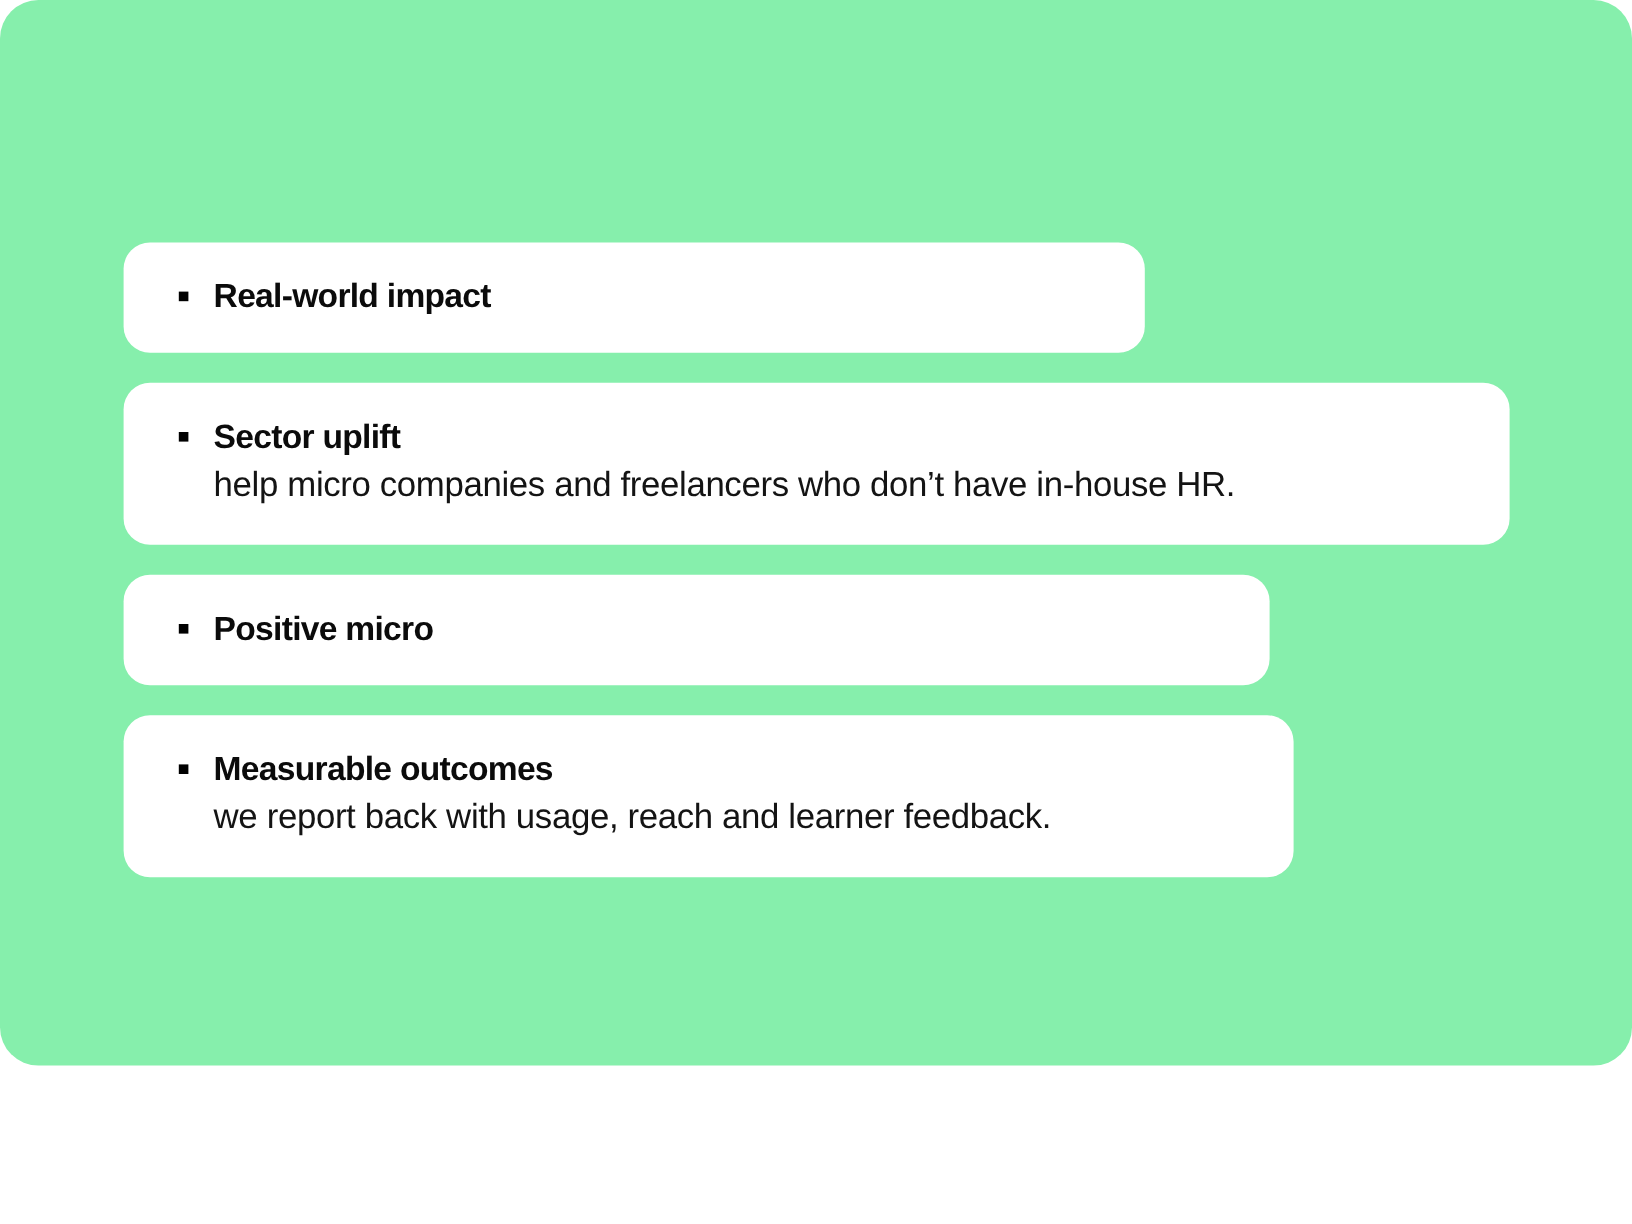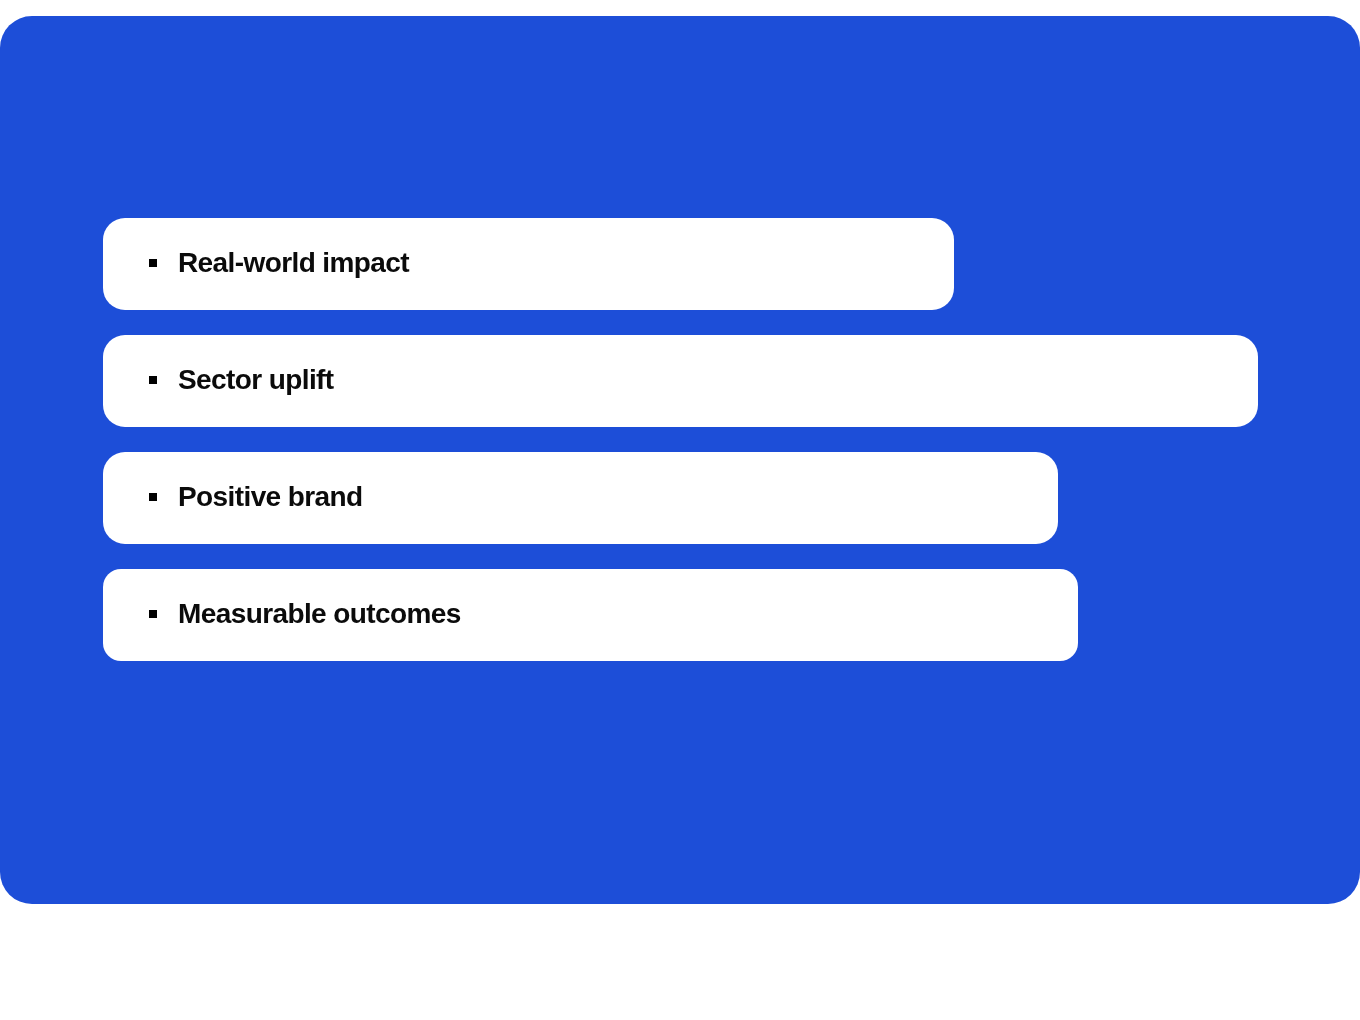--- a/index.html
+++ b/index.html
@@ -13,26 +13,26 @@
     height: 1020px;
     overflow: hidden;
     font-family: "Liberation Sans", sans-serif;
     -webkit-font-smoothing: antialiased;
   }
 
   
   #slide-panel {
     position: absolute;
     left: 0;
-    top: 16px;
+    top: 0;
     width: 1360px;
     height: 888px;
     box-sizing: border-box;
     border-radius: 32px;
-    background: #1d4ed8;
+    background: #86efac;
     overflow: hidden;
   }
 
   
   #bullet-card-list {
     position: absolute;
     left: 103px;
     top: 202px;
     width: 1180px;
   }
@@ -42,21 +42,20 @@
     border-radius: 22px;
     box-sizing: border-box;
     padding: 26px 34px 28px 46px;
     margin-bottom: 25px;
     display: inline-block;
     min-width: 200px;
   }
 
   .bullet-card:last-child {
     margin-bottom: 12px;
-    border-radius: 18px;
   }
 
   .card-row {
     display: flex;
     align-items: flex-start;
   }
 
   .bullet-marker {
     flex: 0 0 auto;
     width: 8px;
@@ -111,36 +110,38 @@
           <div class="card-heading">Real-world impact</div>
         </div>
       </div>
     </div>
 
     <div class="bullet-card w2">
       <div class="card-row">
         <span class="bullet-marker"></span>
         <div class="card-text">
           <div class="card-heading">Sector uplift</div>
+          <div class="card-body">help micro companies and freelancers who don’t have in-house HR.</div>
         </div>
       </div>
     </div>
 
     <div class="bullet-card w3">
       <div class="card-row">
         <span class="bullet-marker"></span>
         <div class="card-text">
-          <div class="card-heading">Positive brand</div>
+          <div class="card-heading">Positive micro</div>
         </div>
       </div>
     </div>
 
     <div class="bullet-card w4">
       <div class="card-row">
         <span class="bullet-marker"></span>
         <div class="card-text">
           <div class="card-heading">Measurable outcomes</div>
+          <div class="card-body">we report back with usage, reach and learner feedback.</div>
         </div>
       </div>
     </div>
 
   </div>
 </div>
 
 </body></html>

